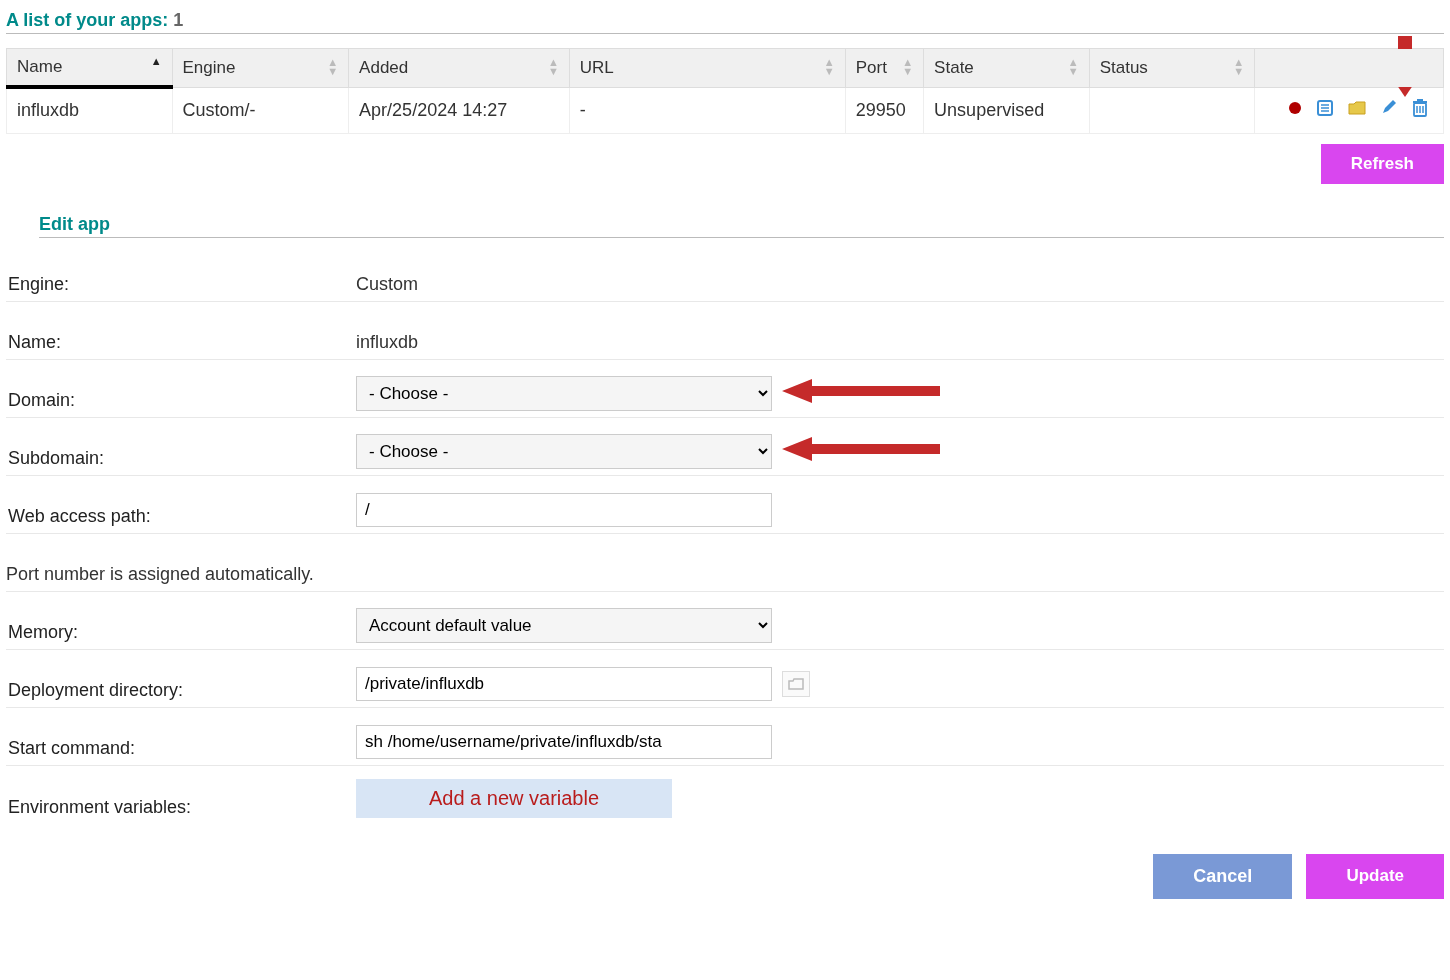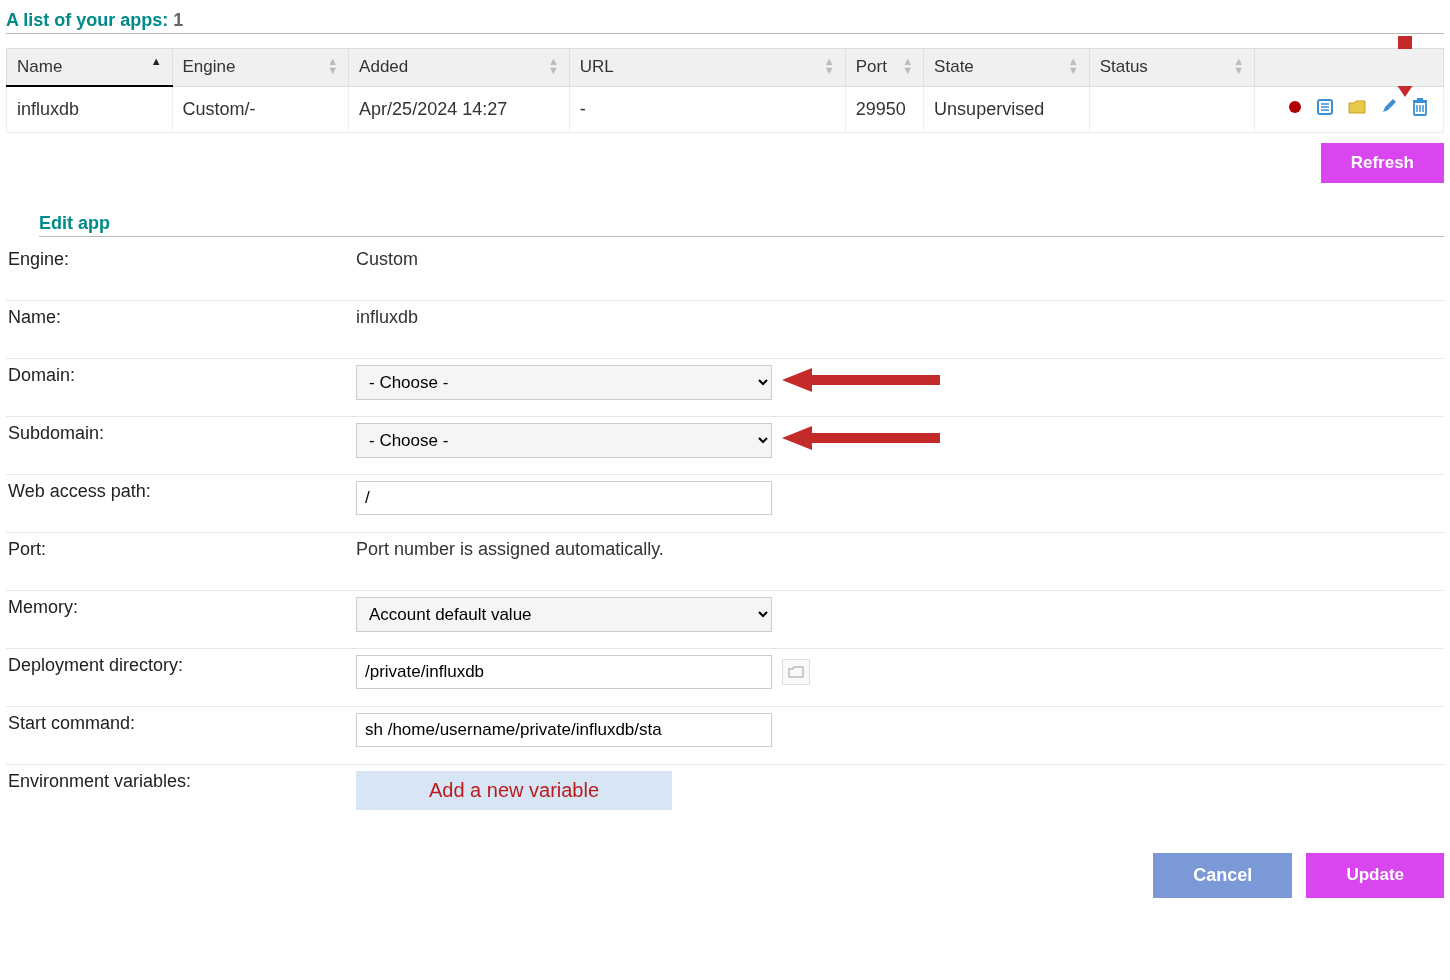--- a/index.html
+++ b/index.html
@@ -41,21 +41,21 @@
     color: #888;
     font-size: 11px;
     line-height: 9px;
     display: flex;
     flex-direction: column;
     align-items: center;
   }
   table.apps th .sort.asc::before { content: "▲"; color: #222; }
   table.apps th .sort.both::before { content: "▲"; color: #bbb; }
   table.apps th .sort.both::after { content: "▼"; color: #bbb; }
-  table.apps th.name-col { border-bottom: 2px solid #000000; }
+  table.apps th.name-col { border-bottom: 4px solid #000000; }
   table.apps td {
     border: 1px solid #eee;
     padding: 10px 10px;
     font-size: 18px;
     vertical-align: middle;
   }
   .actions-cell { text-align: right; white-space: nowrap; }
   .icon { display: inline-block; margin: 0 4px; vertical-align: middle; }
 
   .refresh-row { text-align: right; margin-top: 10px; }
@@ -80,21 +80,21 @@
     margin-left: 12px;
   }
 
   .edit-title {
     margin-top: 30px;
     margin-left: 33px;
   }
 
   .form-row {
     display: flex;
-    align-items: flex-start;
+    align-items: flex-end;
     border-bottom: 1px solid #e8e8e8;
     min-height: 58px;
     padding: 6px 0;
   }
   .form-row.noborder { border-bottom: none; }
   .form-label {
     width: 350px;
     padding-left: 2px;
     font-size: 18px;
     color: #222;
@@ -288,21 +288,20 @@
 </div>
 
 <div class="form-row">
   <div class="form-label">Web access path:</div>
   <div class="form-value">
     <input type="text" value="/" style="">
   </div>
 </div>
 
 <div class="form-row">
-  <div class="form-label">Port:</div>
   <div class="form-value">Port number is assigned automatically.</div>
 </div>
 
 <div class="form-row">
   <div class="form-label">Memory:</div>
   <div class="form-value">
     <select>
       <option>Account default value</option>
     </select>
   </div>

